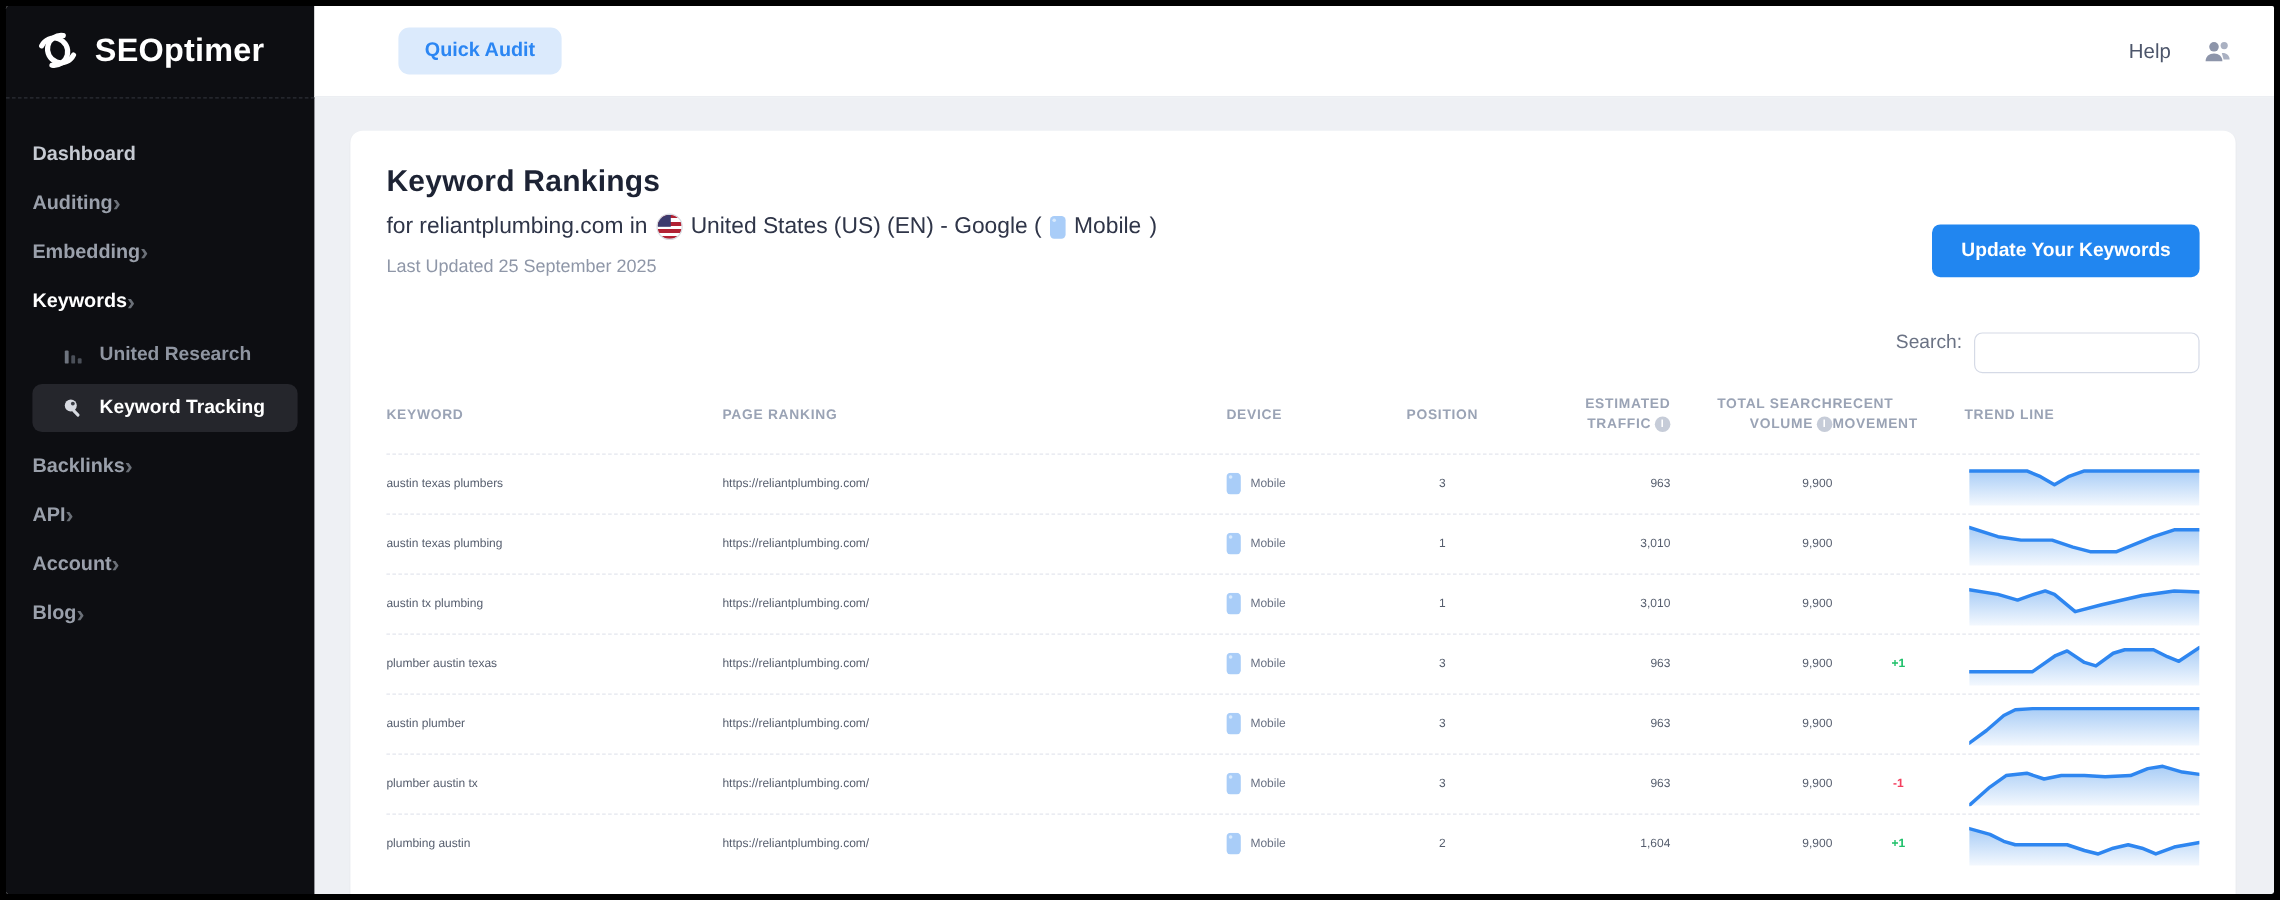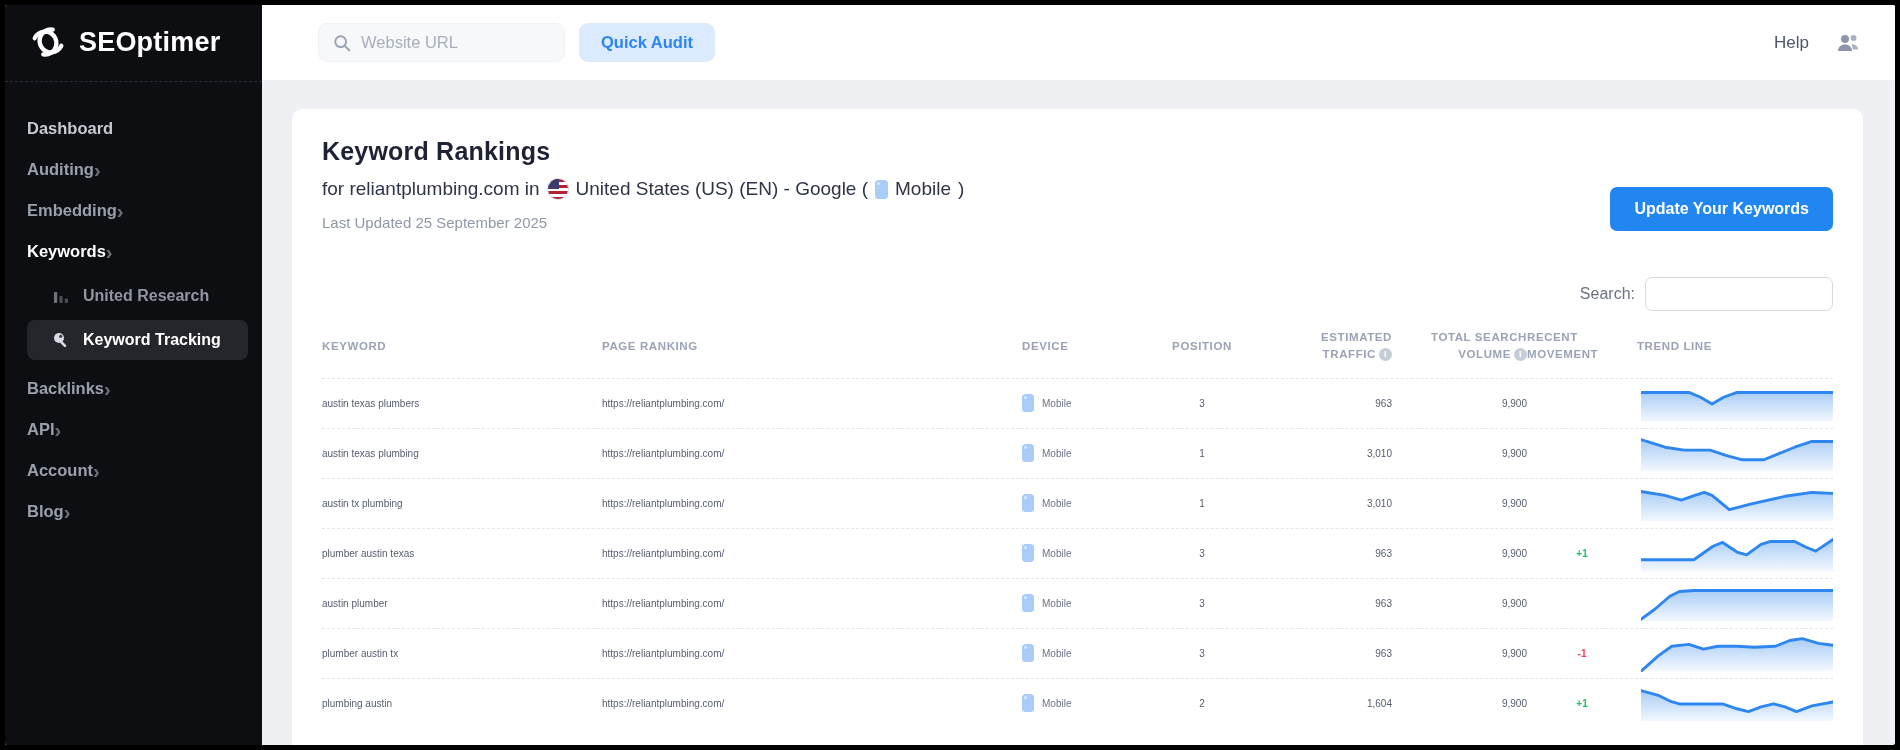--- a/index.html
+++ b/index.html
@@ -43,21 +43,21 @@
   .title-block { }
   .page-title { font-size:25px; font-weight:bold; color:#1d2334; letter-spacing:.2px; }
   .subtitle { margin-top:12px; font-size:19px; color:#2f3548; display:flex; align-items:center; gap:7px; }
   .flag { width:22px; height:22px; border-radius:50%; overflow:hidden; position:relative; background:repeating-linear-gradient(#b22234 0 3px, #fff 3px 6px); border:1px solid #d8dbe2; }
   .flag::after { content:""; position:absolute; left:0; top:0; width:11px; height:10px; background:#3c3b6e; }
   .phone-ico { display:inline-block; width:13px; height:19px; background:#a9cdf8; border-radius:3.5px; position:relative; }
   .phone-ico::before { content:""; position:absolute; top:2px; left:2px; width:3px; height:3px; border-radius:50%; background:#d9eafc; }
   .last-updated { margin-top:14px; font-size:15px; color:#8f97a8; }
   .update-btn { margin-left:auto; height:44px; padding:0 24px; background:#2186f0; color:#fff; border:none; border-radius:7px; font-size:16px; font-weight:bold; cursor:pointer; font-family:"Liberation Sans",sans-serif; }
 
-  .search-row { margin-top:46px; display:flex; justify-content:flex-end; align-items:center; gap:10px; }
+  .search-row { margin-top:46px; display:flex; justify-content:flex-end; gap:10px; }
   .search-row label { font-size:16px; color:#6a7284; }
   .tbl-search { width:188px; height:34px; border:1px solid #d5dae6; border-radius:7px; outline:none; padding:0 10px; font-size:15px; color:#3c4254; font-family:"Liberation Sans",sans-serif; }
 
   
   .tgrid { display:grid; grid-template-columns:280px 420px 135px 90px 145px 135px 110px 1fr; align-items:center; }
   .thead { margin-top:12px; padding:6px 0 14px 0; }
   .th { font-size:11.5px; font-weight:bold; letter-spacing:.6px; color:#9aa3b5; text-transform:uppercase; line-height:1.5; }
   .th .info-i { display:inline-block; width:13px; height:13px; line-height:13px; border-radius:50%; background:#c6ccd8; color:#fff; font-size:9px; text-align:center; font-style:normal; margin-left:3px; vertical-align:1px; }
   .al-c { text-align:center; } .al-r { text-align:right; }
   .trow { height:50px; border-top:1px dashed #e3e6ee; }
@@ -147,29 +147,20 @@
         <div class="nav-item">
     <span class="nav-label">Blog</span>
     <span class="nav-chevron">›</span>
   </div>
       </nav>
   </aside>
 
   <div class="right-col">
 
     <header class="topbar">
-      <div class="url-search">
-        <span style="display:flex">
-          <svg width="18" height="18" viewBox="0 0 20 20" fill="none" stroke="#9aa2b5" stroke-width="2.2" stroke-linecap="round">
-            <circle cx="8.5" cy="8.5" r="6"></circle>
-              <line x1="13.5" y1="13.5" x2="18" y2="18"></line>
-          </svg>
-        </span>
-        <input type="text" placeholder="Website URL" style="">
-      </div>
       <button class="quick-audit">Quick Audit</button>
       <div class="topbar-right">
         <span class="help-link">Help</span>
         <span class="users-ico">
           <svg width="26" height="22" viewBox="0 0 26 22" fill="#8d95aa">
             <circle cx="10" cy="7" r="4"></circle>
             <path d="M3 19c0-4 3-6.5 7-6.5s7 2.5 7 6.5z"></path>
             <circle cx="18.5" cy="6" r="3" fill="#aab1c2"></circle>
             <path d="M16.5 12.2c3.5-.4 6.5 1.8 6.5 5.3h-5" fill="#aab1c2"></path>
           </svg>

